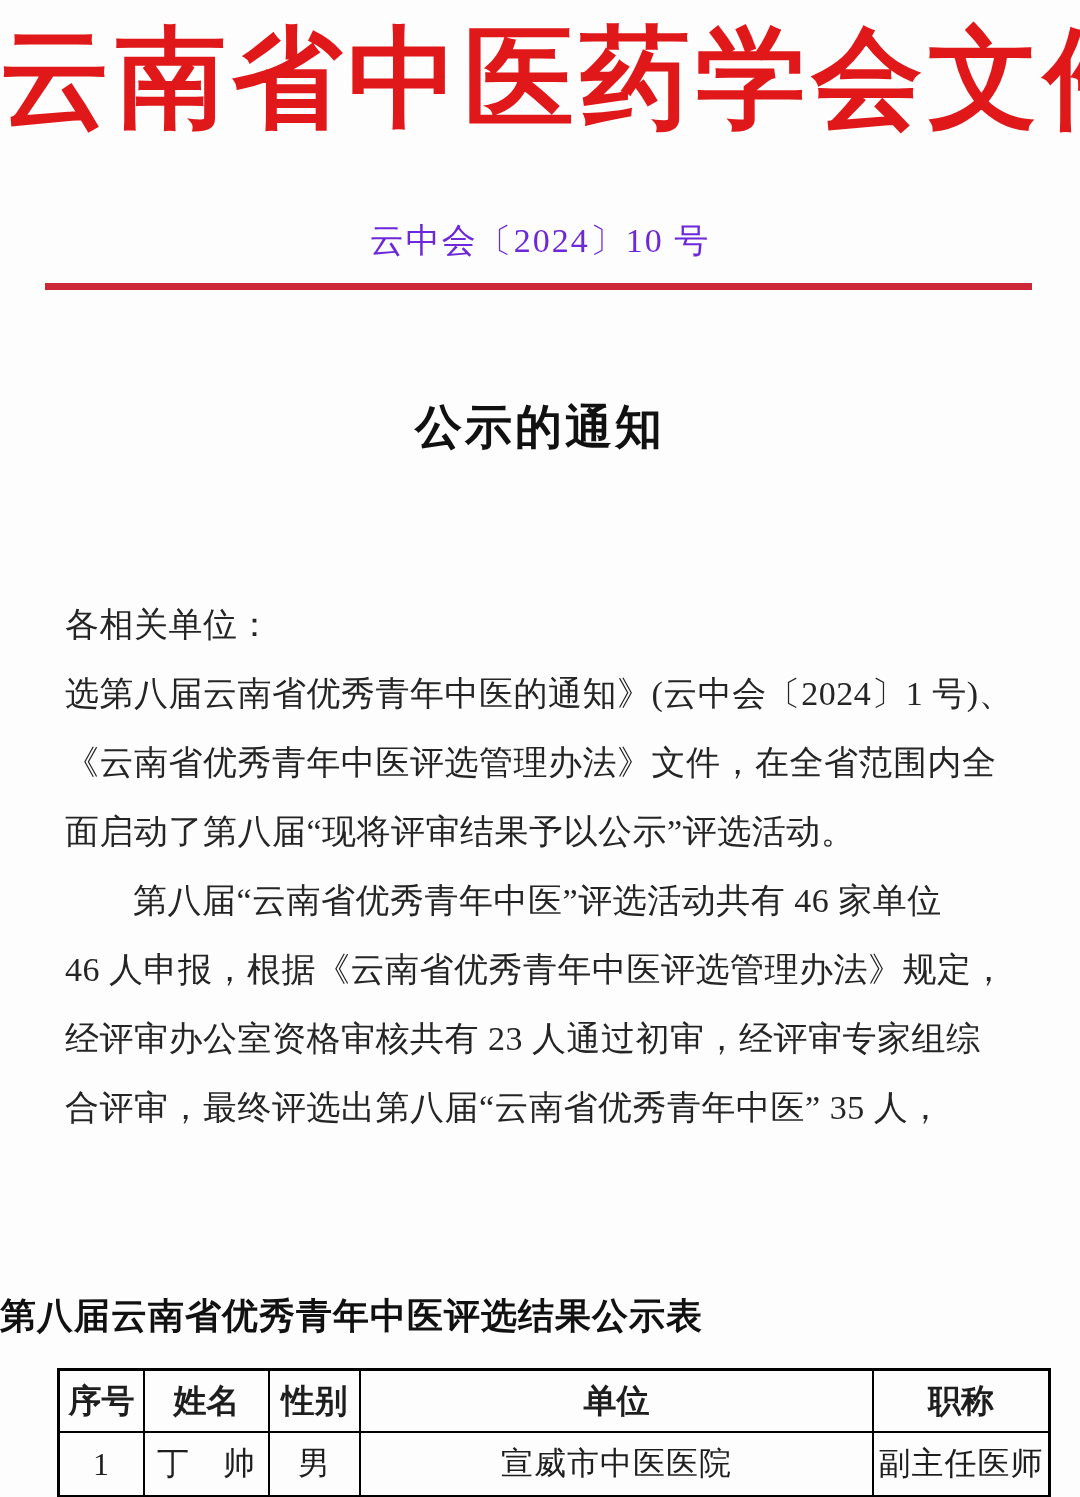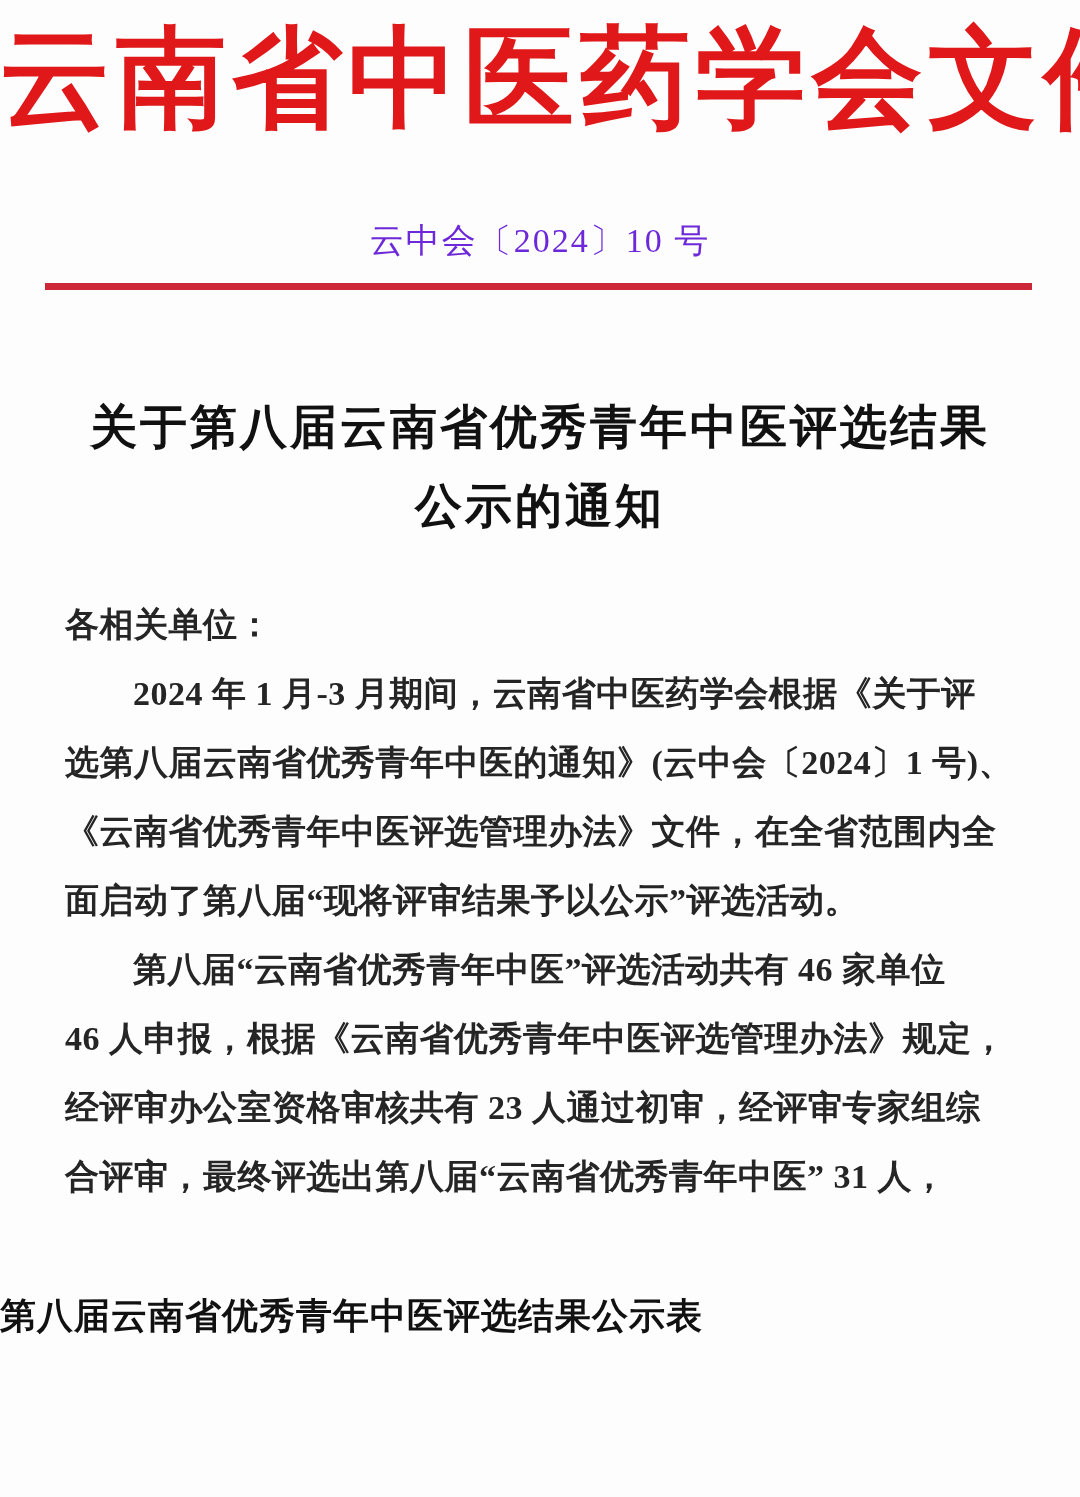--- a/index.html
+++ b/index.html
@@ -65,21 +65,21 @@
   .body-text {
     position: absolute;
     top: 590px;
     left: 65px;
     width: 958px;
     font-size: 34px;
     line-height: 69px;
     color: #252525;
     letter-spacing: 0.5px;
   }
-  .body-line { white-space: nowrap; font-weight: bold; }
+  .body-line { white-space: nowrap; }
   .body-line.indent { text-indent: 2em; }
 
   
   .table-caption {
     position: absolute;
     top: 1292px;
     left: 0;
     width: 100%;
     font-family: "Liberation Sans", "DejaVu Sans", sans-serif;
     font-weight: bold;
@@ -128,32 +128,50 @@
 
 <div class="page">
 
   <div class="org-title" style="color:#e0181a;">云南省中医药学会文件</div>
 
   <div class="doc-number">云中会〔2024〕10 号</div>
 
   <div class="red-divider" style="background:#cd2636;"></div>
 
   <div class="notice-title">
-    <div>关于第八届云南省优秀青年中医评选结果</div>
     <div>公示的通知</div>
   </div>
 
   <div class="body-text">
     <div class="body-line">各相关单位：</div>
-    <div class="body-line indent">2024 年 1 月-3 月期间，云南省中医药学会根据《关于评</div>
     <div class="body-line">选第八届云南省优秀青年中医的通知》(云中会〔2024〕1 号)、</div>
     <div class="body-line">《云南省优秀青年中医评选管理办法》文件，在全省范围内全</div>
     <div class="body-line">面启动了第八届“现将评审结果予以公示”评选活动。</div>
     <div class="body-line indent">第八届“云南省优秀青年中医”评选活动共有 46 家单位</div>
     <div class="body-line">46 人申报，根据《云南省优秀青年中医评选管理办法》规定，</div>
     <div class="body-line">经评审办公室资格审核共有 23 人通过初审，经评审专家组综</div>
-    <div class="body-line">合评审，最终评选出第八届“云南省优秀青年中医”  31 人，</div>
+    <div class="body-line">合评审，最终评选出第八届“云南省优秀青年中医”  35 人，</div>
   </div>
 
   <div class="table-caption">第八届云南省优秀青年中医评选结果公示表</div>
 
+  <table class="result-table">
+    <thead>
+      <tr>
+        <th class="col-no">序号</th>
+        <th class="col-name">姓名</th>
+        <th class="col-sex">性别</th>
+        <th class="col-unit">单位</th>
+        <th class="col-title">职称</th>
+      </tr>
+    </thead>
+    <tbody>
+      <tr>
+        <td>1</td>
+        <td>丁　帅</td>
+        <td>男</td>
+        <td>宣威市中医医院</td>
+        <td>副主任医师</td>
+      </tr>
+    </tbody>
+  </table>
 
 </div>
 
 </body></html>

